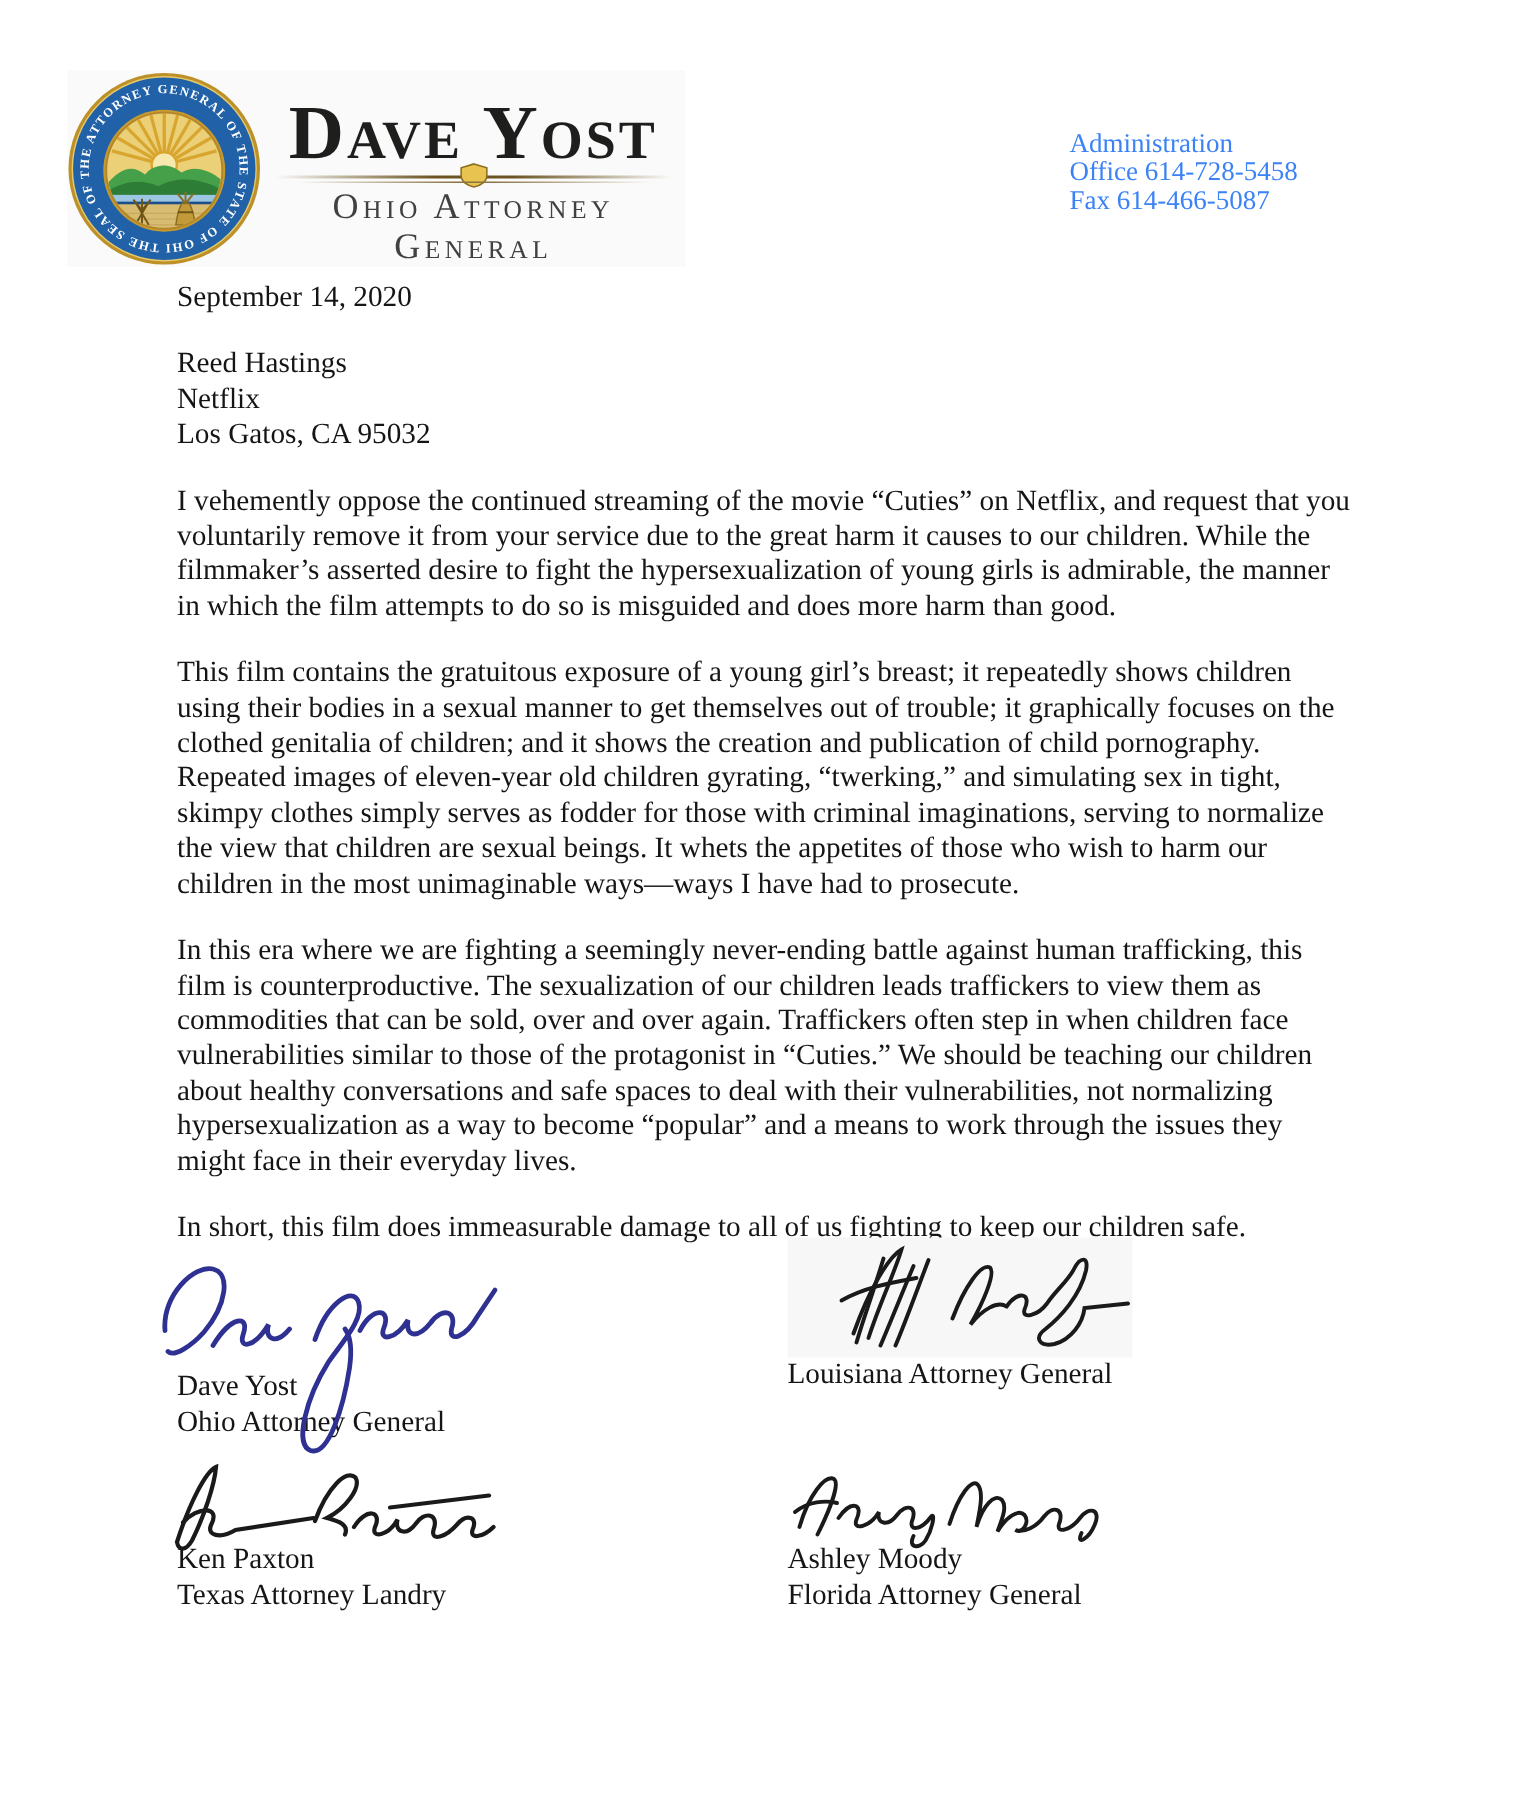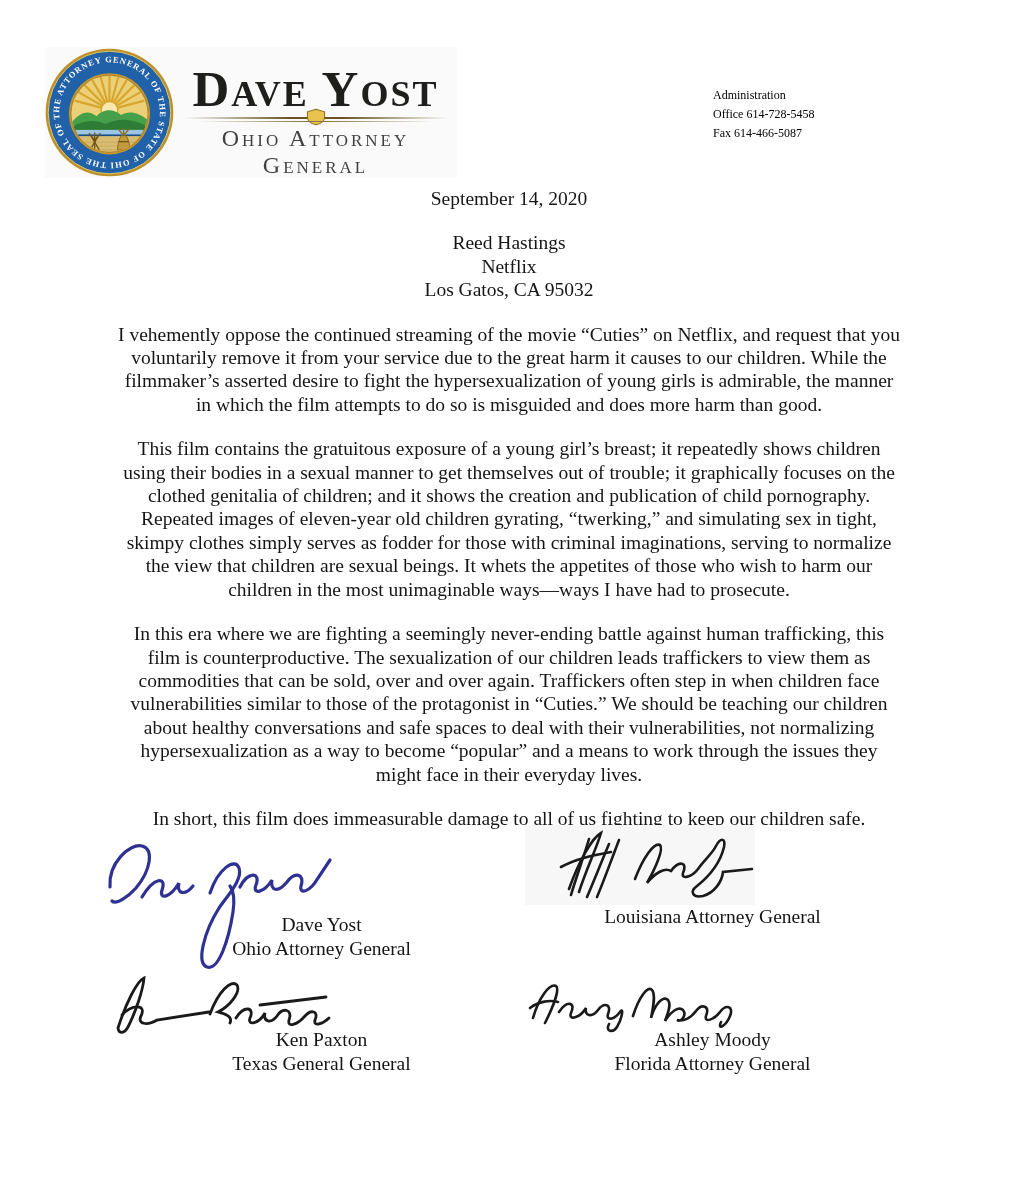--- a/index.html
+++ b/index.html
@@ -14,24 +14,24 @@
   .wm-name{font-variant:small-caps;font-weight:bold;font-size:51px;line-height:48px;
            letter-spacing:2px;color:#1e1e1c;}
   .wm-divider{position:relative;height:8px;margin:2px auto 2px;width:264px;}
   .wm-divider::before{content:"";position:absolute;left:0;right:0;top:2px;height:2px;
      background:linear-gradient(90deg,rgba(107,84,33,0),#6b5421 40%,#6b5421 60%,rgba(107,84,33,0));}
   .wm-divider::after{content:"";position:absolute;left:14px;right:14px;top:6px;height:1px;
      background:linear-gradient(90deg,rgba(107,84,33,0),#8a7340 45%,#8a7340 55%,rgba(107,84,33,0));}
   .wm-shield{position:absolute;left:50%;top:-7px;transform:translateX(-50%);}
   .wm-sub{font-variant:small-caps;font-size:24px;letter-spacing:3px;color:#414141;margin-top:2px;}
 
-  .contact{position:absolute;left:713px;top:86px;font-size:12px;line-height:19px;color:#000000;}
+  .contact{position:absolute;left:713px;top:86px;font-size:18px;line-height:19px;color:#3b82f6;}
 
   
-  .body{position:absolute;left:118px;top:187px;width:782px;font-size:19.5px;line-height:23.4px;text-align:center;}
+  .body{position:absolute;left:118px;top:187px;width:782px;font-size:19.5px;line-height:23.4px;}
   .block{margin:0 0 21px 0;}
   .body p{margin:0 0 21px 0;}
 
   
   .sig-grid{display:grid;grid-template-columns:407px 375px;margin-top:2px;}
   .sig-cell{position:relative;}
   .sig-row2{margin-top:12px;}
   .sig-art{position:relative;}
   .sig-art svg{display:block;}
   .sig-art-dave{height:62px;}
@@ -157,21 +157,21 @@
         <div class="sig-art sig-art-paxton">
           <svg width="220" height="75" viewBox="0 0 220 75" fill="none" stroke="#1a1a1a" stroke-width="2.8" stroke-linecap="round">
             <path d="M6,58 C14,33 25,11 32,8 C31,20 24,41 16,57 C12,64 7,64 6,58"></path>
             <path d="M10,45 C20,34 35,34 29,46 C25,54 35,56 45,50 L97,42"></path>
             <path d="M98,44 C106,22 119,9 125,15 C129,22 118,36 106,42 C113,44 121,46 118,53"></path>
             <path d="M124,48 C132,35 143,37 138,48 C135,56 147,54 153,43 C151,52 159,54 165,46 C171,37 181,39 177,50 C175,58 185,55 193,46 C199,39 207,41 203,50 C201,57 211,54 217,48"></path>
             <path d="M148,35 L214,27"></path>
           </svg>
         </div>
         <div class="sig-name">Ken Paxton</div>
-        <div class="sig-title">Texas General General</div>
+        <div class="sig-title">Texas Attorney Landry</div>
       </div>
 
       <div class="sig-cell sig-row2">
         <div class="sig-art sig-art-moody">
           <svg width="220" height="60" viewBox="0 0 220 60" fill="none" stroke="#1a1a1a" stroke-width="2.6" stroke-linecap="round">
             <path d="M8,44 C14,23 25,9 31,12 C35,15 28,33 20,49"></path>
             <path d="M5,34 C14,27 25,26 33,28"></path>
             <path d="M34,38 C42,26 51,28 46,39 C43,47 55,44 61,34 C59,42 67,44 73,36 C79,28 87,30 83,40 C81,47 89,46 95,38 C99,32 97,45 92,53 C88,59 80,58 84,50"></path>
             <path d="M108,42 C114,23 123,11 127,16 C131,21 128,34 126,44 C130,30 138,21 143,26 C147,31 142,41 140,47 C146,37 154,32 158,36 C162,41 156,49 152,46 C158,48 166,44 171,37 C177,29 185,32 181,42 C179,49 189,46 195,38 C201,30 209,32 205,42 C201,52 192,57 196,48"></path>
           </svg>

